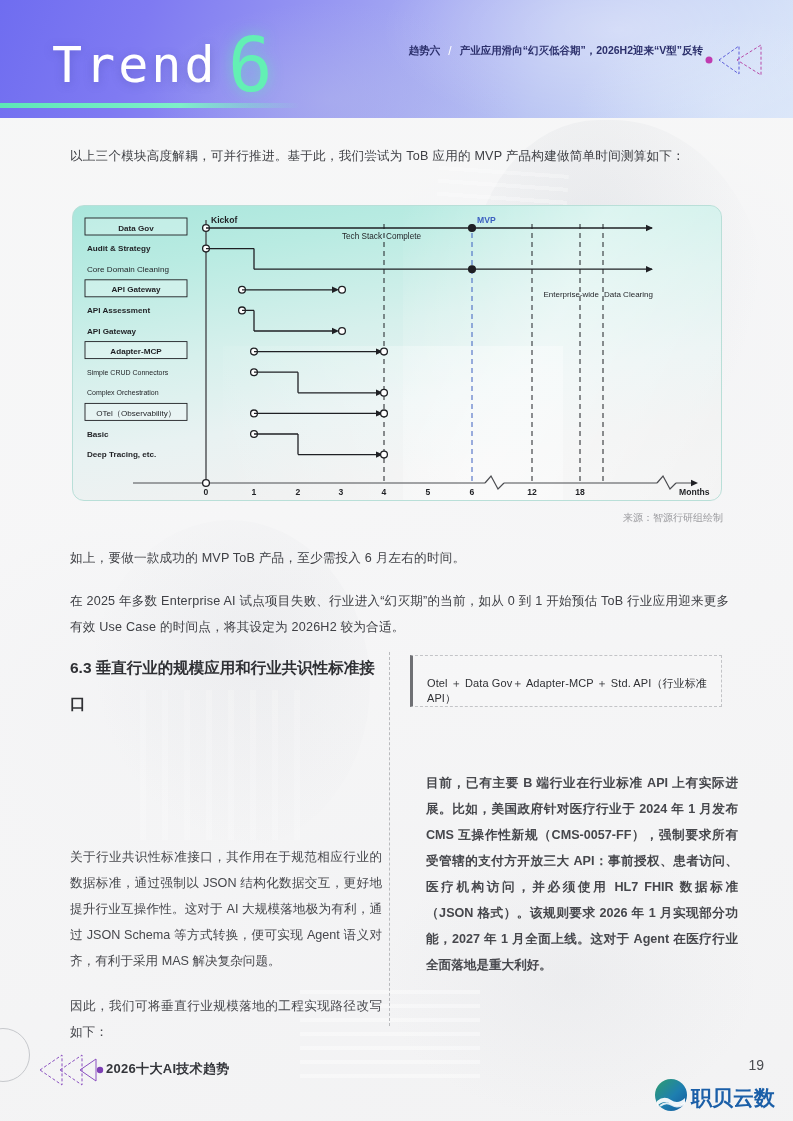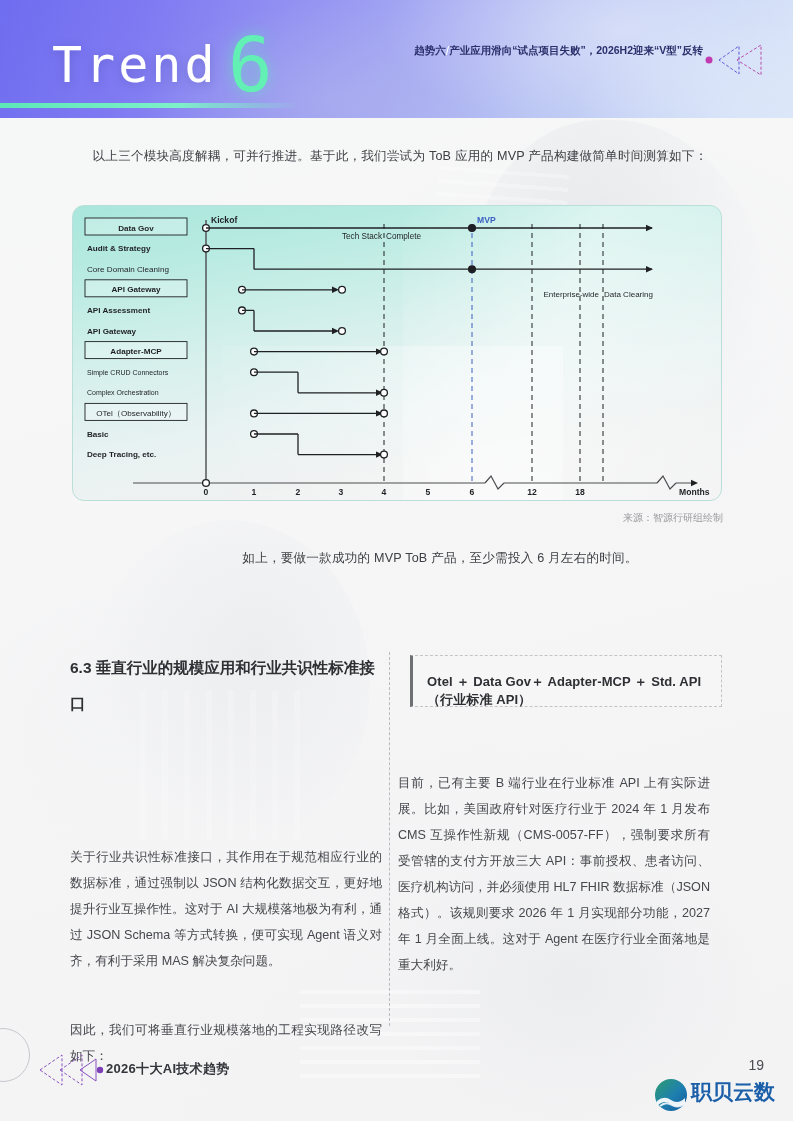--- a/index.html
+++ b/index.html
@@ -77,41 +77,40 @@
   }
   .trend-num {
     position: absolute; left: 228px; top: 22px;
     font-family: "DejaVu Sans Mono", monospace;
     font-size: 74px; font-weight: 400; color: #63f0b4;
     letter-spacing: 0;
     text-shadow: 0 0 14px rgba(90,240,180,.55);
   }
   .banner-meta {
     position: absolute; right: 90px; top: 44px;
-    display: flex; align-items: flex-start; 
+    display: flex; align-items: flex-start; gap: 8px;
     font-size: 10.5px; font-weight: bold; color: #2b2f6b;
     white-space: nowrap;
     margin-left: 46px;
   }
   .banner-meta .slash { color: #ffffff; font-weight: 400; font-size: 12px; }
   .banner-mark {
     position: absolute; right: 28px; top: 42px; width: 60px; height: 36px;
   }
 
   
   .para {
     position: absolute;
     font-size: 12.6px;
     line-height: 26px;
     color: #3f4045;
     letter-spacing: .2px;
-    text-align: center;
   }
   #p-intro { left: 70px; top: 143px; width: 660px; }
-  #p-after1 { left: 70px; top: 545px; width: 660px; margin-left: 40px; }
+  #p-after1 { left: 70px; top: 545px; width: 660px; }
   #p-after2 { left: 70px; top: 588px; width: 660px; }
 
   
   #chart-card {
     position: absolute; left: 72px; top: 205px; width: 650px; height: 296px;
     border: 1px solid #b9dfd8;
     border-radius: 12px;
     background:
       linear-gradient(170deg, #a9e6dc 0%, #b9ebe2 18%, #d6f0ec 42%, #e8f2f2 62%, #f0f1f1 80%, #f3f3f3 100%);
     overflow: hidden;
@@ -146,56 +145,56 @@
   .colpara {
     position: absolute;
     width: 312px;
     font-size: 12.6px;
     line-height: 26px;
     color: #46474c;
     text-align: justify;
     text-justify: inter-ideograph;
   }
   .left-col { left: 70px; }
-  .right-col { left: 398px; }
+  .right-col { left: 426px; font-weight: bold; }
 
   #lc1 { top: 715px; }
   #lc2 { top: 828px; margin-top: 16px; }
-  #lc3 { top: 993px; margin-top: 24px; }
+  #lc3 { top: 993px; }
 
   #rc1 { top: 770px; }
   #rc2 { top: 926px; }
 
   
   #callout {
     position: absolute; left: 410px; top: 655px; width: 312px; height: 52px;
     border: 1px dashed #c3c4c7;
     border-left: 3px solid #6f7074;
     display: flex; align-items: center;
     padding-left: 14px; padding-right: 8px;
     background: rgba(255,255,255,.18);
   }
   #callout span {
-    font-size: 13px; color: #2f3034; font-weight: bold; letter-spacing: .1px; margin-top: 20px;
+    font-size: 11px; color: #2f3034; font-weight: normal; letter-spacing: .1px; margin-top: 20px;
   }
 
   
   .footer-mark { position: absolute; left: 36px; top: 1050px; width: 72px; height: 40px; }
   .footer-label {
     position: absolute; left: 106px; top: 1060px;
     font-size: 13px; font-weight: bold; color: #33353a;
     letter-spacing: .3px;
   }
   .page-no {
     position: absolute; right: 29px; top: 1057px;
     font-size: 14px; color: #4a4c50;
   }
   .brand {
     position: absolute; right: 18px; top: 1078px;
-    display: flex; align-items: flex-start; gap: 3px;
+    display: flex; align-items: flex-end; gap: 3px;
   }
   .brand-text {
     font-size: 21px; font-weight: bold; color: #1b5fa8; letter-spacing: 0px;
   }
   .edge-arc {
     position:absolute; left:-24px; top:1028px; width: 54px; height: 54px;
     border: 1.5px solid #c6c8cc; border-radius: 50%;
   }
 </style>
 </head>
@@ -213,21 +212,21 @@
   <div id="banner">
     <div class="haze"></div>
     <div class="banner-underline"></div>
 
     <div class="trend-word">Trend</div>
     <div class="trend-num">6</div>
 
     <div class="banner-meta">
       <span>趋势六</span>
       <span class="slash">/</span>
-      <span>产业应用滑向“试点项目失败”，2026H2迎来“V型”反转</span>
+      <span>产业应用滑向“幻灭低谷期”，2026H2迎来“V型”反转</span>
     </div>
 
     <svg class="banner-mark" viewBox="0 0 60 36">
       <circle cx="4" cy="18" r="3.5" fill="#c03bb0"></circle>
       <polygon points="14,18 34,4 34,32" fill="none" stroke="#5a5ad8" stroke-width="1" stroke-dasharray="3 2"></polygon>
       <polygon points="32,18 56,3 56,33" fill="none" stroke="#b84aa8" stroke-width="1" stroke-dasharray="3 2"></polygon>
     </svg>
   </div>
 
   <div class="para" id="p-intro">以上三个模块高度解耦，可并行推进。基于此，我们尝试为 ToB 应用的 MVP 产品构建做简单时间测算如下：</div>
@@ -320,20 +319,21 @@
         <text x="507" y="289" text-anchor="middle" font-family="&quot;Liberation Sans&quot;, sans-serif" font-size="8.6" font-weight="bold" fill="#1f2024">18</text>
         <text x="606" y="289" font-family="&quot;Liberation Sans&quot;, sans-serif" font-size="8.6" font-weight="bold" fill="#1f2024">Months</text>
         <line x1="459" y1="18" x2="459" y2="277" stroke="#1f2024" stroke-width="1" stroke-dasharray="5 4"></line>
         <line x1="507" y1="18" x2="507" y2="277" stroke="#1f2024" stroke-width="1" stroke-dasharray="5 4"></line>
       </svg>
   </div>
 
   <div class="src-note">来源：智源行研组绘制</div>
 
   <div class="para" id="p-after1">如上，要做一款成功的 MVP ToB 产品，至少需投入 6 月左右的时间。</div>
+  <div class="para" id="p-after2">在 2025 年多数 Enterprise AI 试点项目失败、行业进入“幻灭期”的当前，如从 0 到 1 开始预估 ToB 行业应用迎来更多有效 Use Case 的时间点，将其设定为 2026H2 较为合适。</div>
 
   <div id="sec-head">6.3 垂直行业的规模应用和行业共识性标准接口</div>
 
   <div class="col-divider"></div>
 
   <div class="colpara left-col" id="lc2">关于行业共识性标准接口，其作用在于规范相应行业的数据标准，通过强制以 JSON 结构化数据交互，更好地提升行业互操作性。这对于 AI 大规模落地极为有利，通过 JSON Schema 等方式转换，便可实现 Agent 语义对齐，有利于采用 MAS 解决复杂问题。</div>
   <div class="colpara left-col" id="lc3">因此，我们可将垂直行业规模落地的工程实现路径改写如下：</div>
 
   <div id="callout">
     <span>Otel ＋ Data Gov＋ Adapter-MCP ＋ Std. API（行业标准 API）</span>

